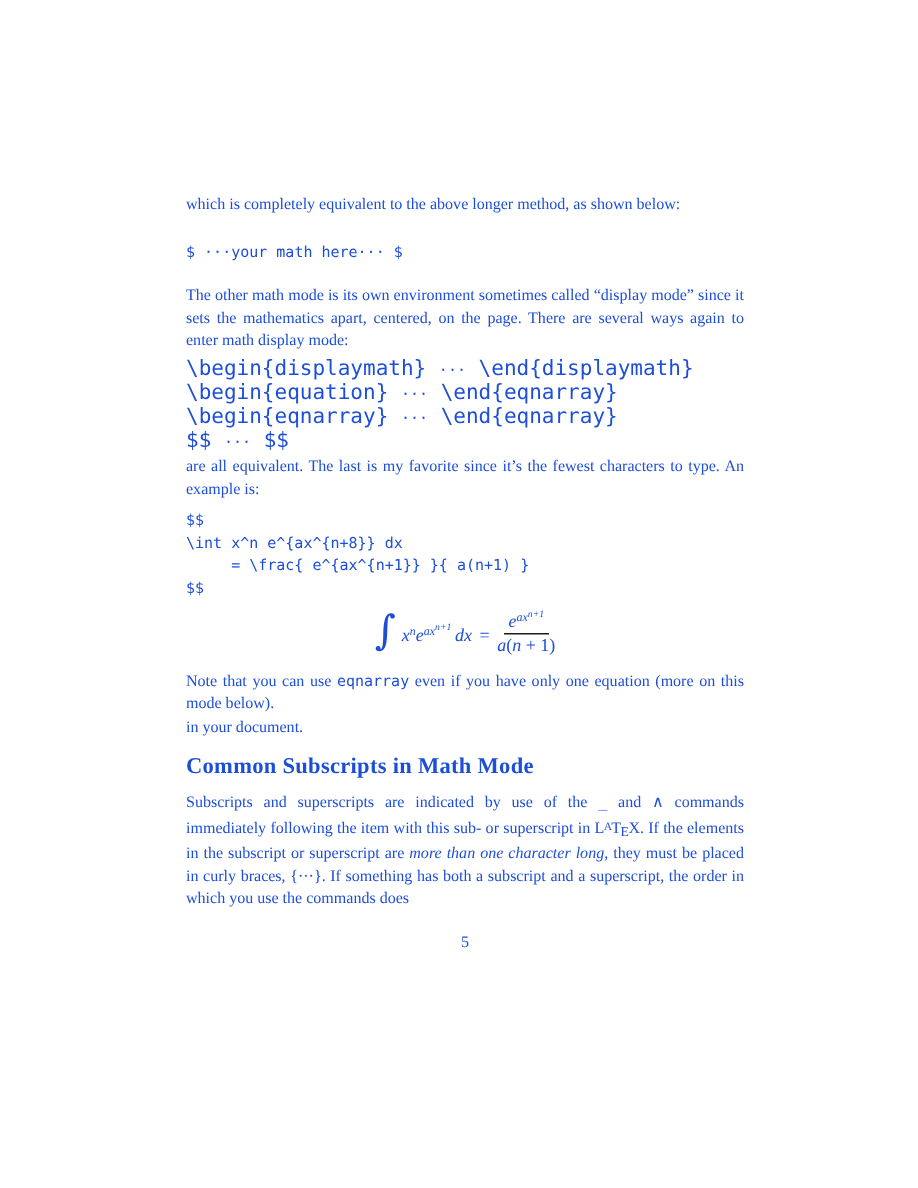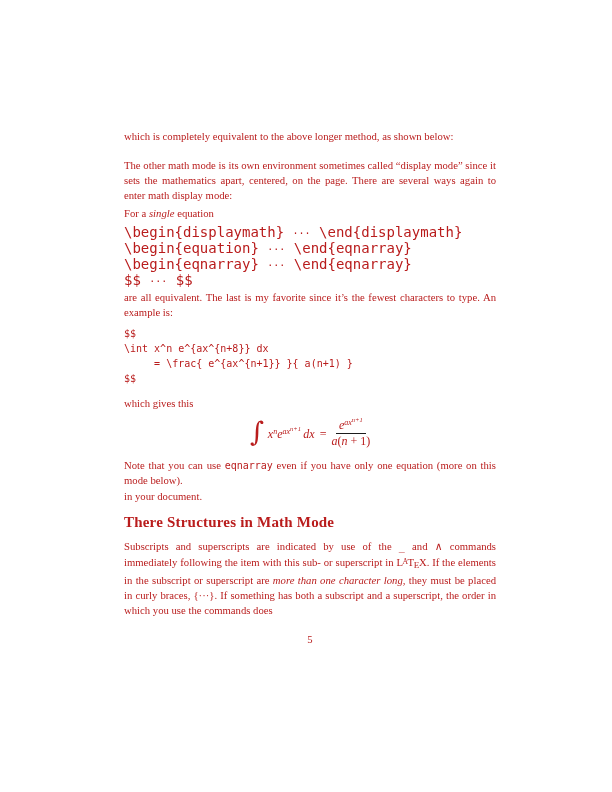--- a/index.html
+++ b/index.html
@@ -1,21 +1,21 @@
 <!DOCTYPE html>
 <html><head>
 <meta charset="utf-8">
 <style>
   html,body{margin:0;padding:0;background:#e8e8e8;}
   .page{
     position:relative;
     width:612px;height:792px;
     background:#ffffff;
     font-family:"Liberation Serif","DejaVu Serif",serif;
-    color:#b91c1c;
+    color:#1d4ed8;
     overflow:hidden;
   }
   .content{
     position:absolute;
     left:124px;top:129px;
     width:372px;
     font-size:10.7px;
     line-height:15px;
   }
   p.body{
@@ -89,57 +89,56 @@
   }
 </style>
 </head>
 <body>
 
 <div class="page">
   <div class="content">
 
     <p class="body"><span>which is completely equivalent to the above longer method, as shown below:</span></p>
 
+    <div class="codeline" style="margin-top:17px;"><span class="seg-tt">$ </span><span>···your math here··· </span><span class="seg-tt">$</span></div>
 
     <p class="body" style="margin-top:14px;"><span>The other math mode is its own environment sometimes called “display mode” since it sets the mathematics apart, centered, on the page.  There are several ways again to enter math display mode:</span></p>
 
-    <p class="body" style="margin-top:3px;"><span>For a </span><span class="seg-i">single</span><span> equation</span></p>
 
     <div class="codeblock" style="margin-top:4px;">
       <div class="code-line"><span class="seg-tt">\begin{displaymath} </span><span>···</span><span class="seg-tt"> \end{displaymath}</span></div>
       <div class="code-line"><span class="seg-tt">\begin{equation} </span><span>···</span><span class="seg-tt"> \end{eqnarray}</span></div>
       <div class="code-line"><span class="seg-tt">\begin{eqnarray} </span><span>···</span><span class="seg-tt"> \end{eqnarray}</span></div>
       <div class="code-line"><span class="seg-tt">$$ </span><span>···</span><span class="seg-tt"> $$</span></div>
     </div>
 
     <p class="body" style="margin-top:1px;"><span>are all equivalent. The last is my favorite since it’s the fewest characters to type.  An example is:</span></p>
 
     <div class="codeblock" style="margin-top:6px;">
       <div class="code-line">$$</div>
       <div class="code-line">\int x^n e^{ax^{n+8}} dx</div>
       <div class="code-line">     = \frac{ e^{ax^{n+1}} }{ a(n+1) }</div>
       <div class="code-line">$$</div>
     </div>
 
-    <p class="body" style="margin-top:10px;"><span>which gives this</span></p>
 
     <div class="displaymath" style="margin-top:4px;">
       <span class="int">∫</span>
       <span class="mrow"><span class="mi">x</span><sup class="s1"><span class="mi">n</span></sup><span class="mi">e</span><sup class="s1"><span class="mi">ax</span><sup class="s2"><span class="mi">n+1</span></sup></sup> <span class="mi">dx</span><span class="rel">=</span></span>
       <span class="frac">
         <span class="num"><span class="mi">e</span><sup class="s1"><span class="mi">ax</span><sup class="s2"><span class="mi">n+1</span></sup></sup></span>
         <span class="den"><span class="seg-i">a</span><span>(</span><span class="seg-i">n</span><span> + 1)</span></span>
       </span>
     </div>
 
     <p class="body" style="margin-top:7px;"><span>Note that you can use </span><span class="seg-tt">eqnarray</span><span> even if you have only one equation (more on this mode below).</span></p>
 
     <p class="body" style="margin-top:1px;"><span>in your document.</span></p>
 
-    <h2 class="h-section" style="margin-top:9px;">There Structures in Math Mode</h2>
+    <h2 class="h-section" style="margin-top:9px;">Common Subscripts in Math Mode</h2>
 
 
     <p class="body" style="margin-top:8px;"><span>Subscripts and superscripts are indicated by use of the </span><span class="seg-tt">_</span><span> and ∧ commands immediately following the item with this sub- or superscript in </span><span><span class="logo-n">L</span><span class="logo-a">A</span><span class="logo-n">T</span><span class="logo-e">E</span><span class="logo-n">X</span></span><span>.  If the elements in the subscript or superscript are </span><span class="seg-i">more than one character long</span><span>, they must be placed in curly braces, {···}.  If something has both a subscript and a superscript, the order in which you use the commands does</span></p>
 
     <div class="pagenum" style="margin-top:14px;">5</div>
 
   </div>
 </div>
 
 </body></html>

